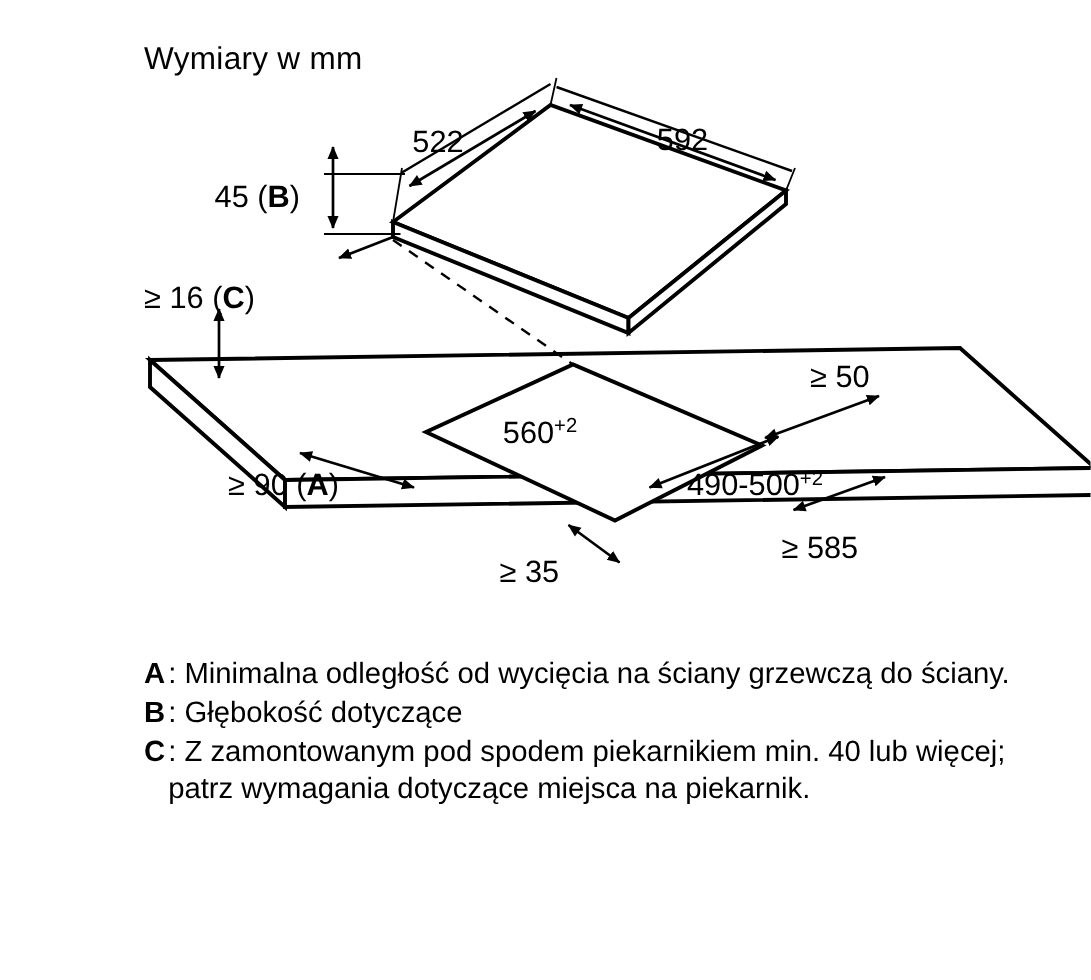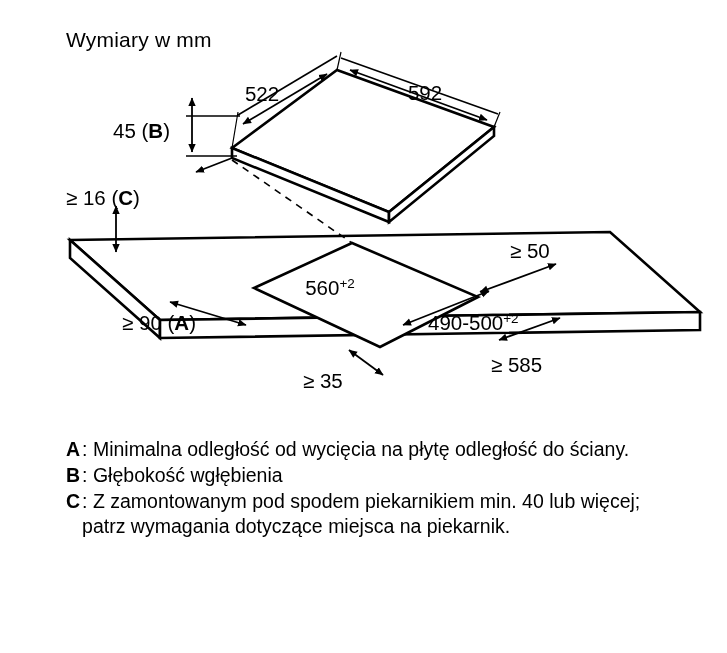--- a/index.html
+++ b/index.html
@@ -12,20 +12,21 @@
     height: 653px;
     font-family: "Liberation Sans", sans-serif;
     color: #000000;
     position: relative;
     overflow: hidden;
   }
   #root {
     position: relative;
     width: 660px;
     height: 653px;
+    margin-left: 30px;
   }
   .title {
     position: absolute;
     left: 66px;
     top: 28px;
     font-size: 21px;
     letter-spacing: 0.2px;
   }
   #diagram {
     position: absolute;
@@ -172,25 +173,25 @@
 
     <g>
       <line x1="499" y1="340" x2="560" y2="318" stroke="#000" stroke-width="1.8" marker-start="url(#arrTail)" marker-end="url(#arrHead)"></line>
       <text class="dim" x="491" y="372" text-anchor="start">≥ 585</text>
     </g>
   </svg>
 
   <div class="legend">
     <div class="legend-row">
       <span class="legend-key">A</span>
-      <span class="legend-text"><span>:</span>&nbsp;<span>Minimalna odległość od wycięcia na płytę odległość do ściany.</span></span>
+      <span class="legend-text"><span>:</span>&nbsp;<span>Minimalna odległość od wycięcia na ściany grzewczą do ściany.</span></span>
     </div>
     <div class="legend-row">
       <span class="legend-key">B</span>
-      <span class="legend-text"><span>:</span>&nbsp;<span>Głębokość wgłębienia</span></span>
+      <span class="legend-text"><span>:</span>&nbsp;<span>Głębokość dotyczące</span></span>
     </div>
     <div class="legend-row">
       <span class="legend-key">C</span>
       <span class="legend-text"><span>:</span>&nbsp;<span>Z zamontowanym pod spodem piekarnikiem min. 40 lub więcej; patrz wymagania dotyczące miejsca na piekarnik.</span></span>
     </div>
   </div>
 
 </div>
 
 </body></html>

